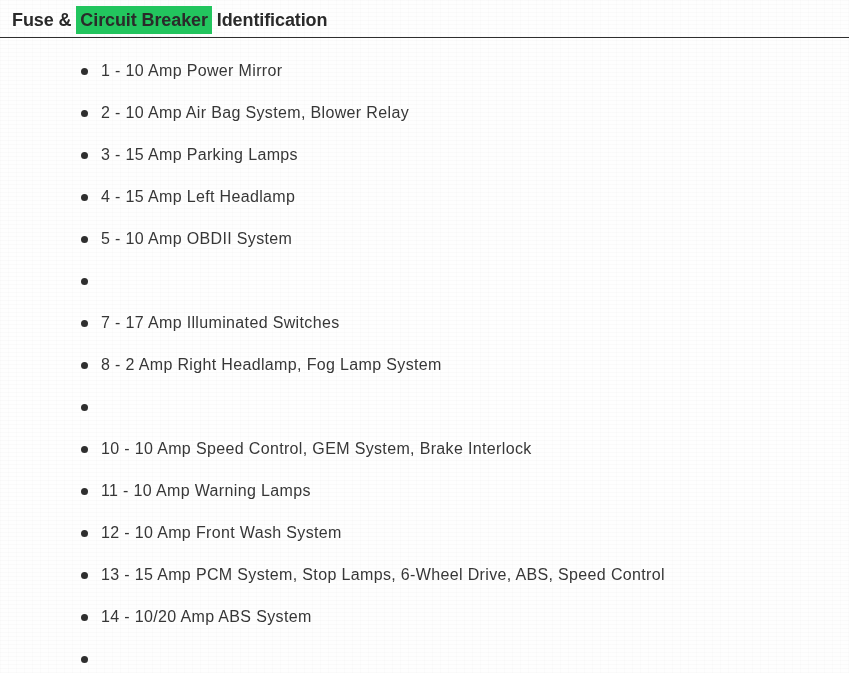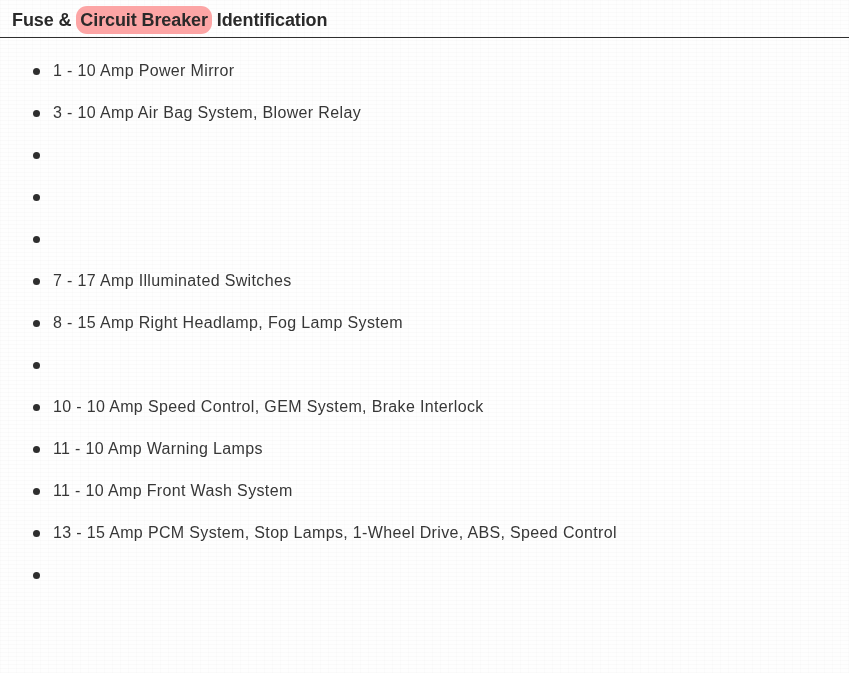--- a/index.html
+++ b/index.html
@@ -42,21 +42,21 @@
   }
   ul.fuse-list {
     list-style: none;
     margin: 12px 0 0 0;
     padding: 0;
   }
   ul.fuse-list li {
     height: 42px;
     display: flex;
     align-items: center;
-    padding-left: 33px;
+    padding-left: 81px;
     text-align: right;
   }
   .bullet {
     width: 7px;
     height: 7px;
     border-radius: 50%;
     background: #2e2e2e;
     flex: 0 0 7px;
     margin-right: 13px;
   }
@@ -64,66 +64,76 @@
     font-size: 16px;
     letter-spacing: 0.35px;
     color: #373737;
     white-space: nowrap;
   }
 </style>
 </head>
 <body>
 
 <header class="page-header">
-  <h1 class="page-title" style="color: rgb(42, 42, 42);"><span>Fuse &amp; </span><span class="hl" style="background: #fca5a5; border-radius: 11px;">Circuit Breaker</span><span> Identification</span></h1>
+  <h1 class="page-title" style="color: rgb(42, 42, 42);"><span>Fuse &amp; </span><span class="hl" style="background: #22c55e;">Circuit Breaker</span><span> Identification</span></h1>
 </header>
 
 <hr class="title-rule">
 
 <ul class="fuse-list">
     <li>
       <span class="bullet"></span>
       <span class="li-text">1 - 10 Amp Power Mirror</span>
     </li>
     <li>
       <span class="bullet"></span>
-      <span class="li-text">3 - 10 Amp Air Bag System, Blower Relay</span>
+      <span class="li-text">2 - 10 Amp Air Bag System, Blower Relay</span>
     </li>
     <li>
       <span class="bullet"></span>
+      <span class="li-text">3 - 15 Amp Parking Lamps</span>
     </li>
     <li>
       <span class="bullet"></span>
+      <span class="li-text">4 - 15 Amp Left Headlamp</span>
+    </li>
+    <li>
+      <span class="bullet"></span>
+      <span class="li-text">5 - 10 Amp OBDII System</span>
     </li>
     <li>
       <span class="bullet"></span>
     </li>
     <li>
       <span class="bullet"></span>
       <span class="li-text">7 - 17 Amp Illuminated Switches</span>
     </li>
     <li>
       <span class="bullet"></span>
-      <span class="li-text">8 - 15 Amp Right Headlamp, Fog Lamp System</span>
+      <span class="li-text">8 - 2 Amp Right Headlamp, Fog Lamp System</span>
     </li>
     <li>
       <span class="bullet"></span>
     </li>
     <li>
       <span class="bullet"></span>
       <span class="li-text">10 - 10 Amp Speed Control, GEM System, Brake Interlock</span>
     </li>
     <li>
       <span class="bullet"></span>
       <span class="li-text">11 - 10 Amp Warning Lamps</span>
     </li>
     <li>
       <span class="bullet"></span>
-      <span class="li-text">11 - 10 Amp Front Wash System</span>
+      <span class="li-text">12 - 10 Amp Front Wash System</span>
     </li>
     <li>
       <span class="bullet"></span>
-      <span class="li-text">13 - 15 Amp PCM System, Stop Lamps, 1-Wheel Drive, ABS, Speed Control</span>
+      <span class="li-text">13 - 15 Amp PCM System, Stop Lamps, 6-Wheel Drive, ABS, Speed Control</span>
+    </li>
+    <li>
+      <span class="bullet"></span>
+      <span class="li-text">14 - 10/20 Amp ABS System</span>
     </li>
     <li>
       <span class="bullet"></span>
     </li>
   </ul>
 
 </body></html>

